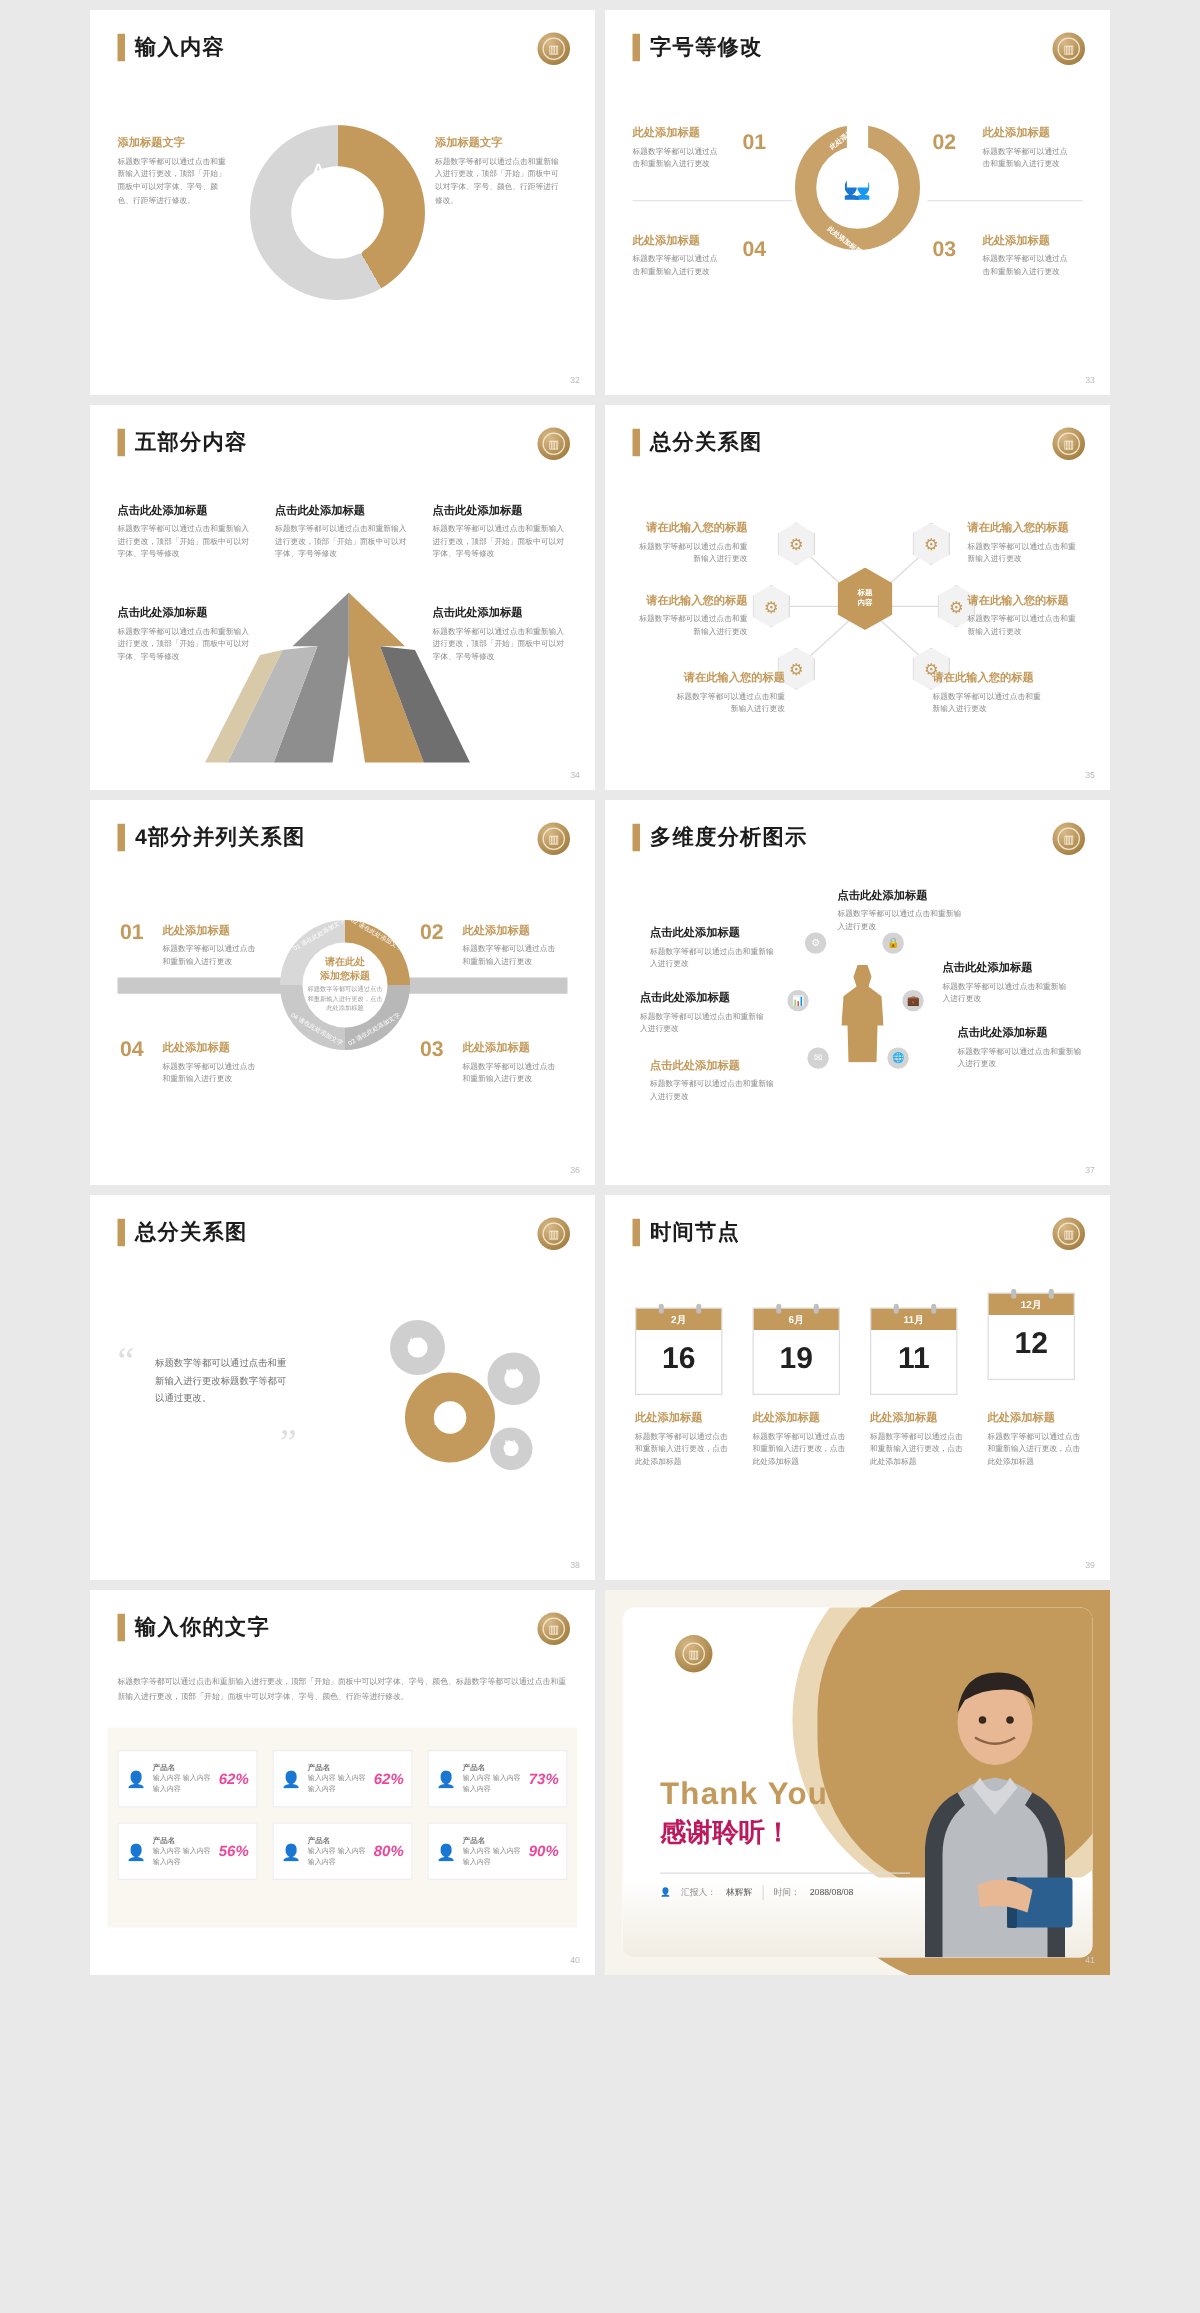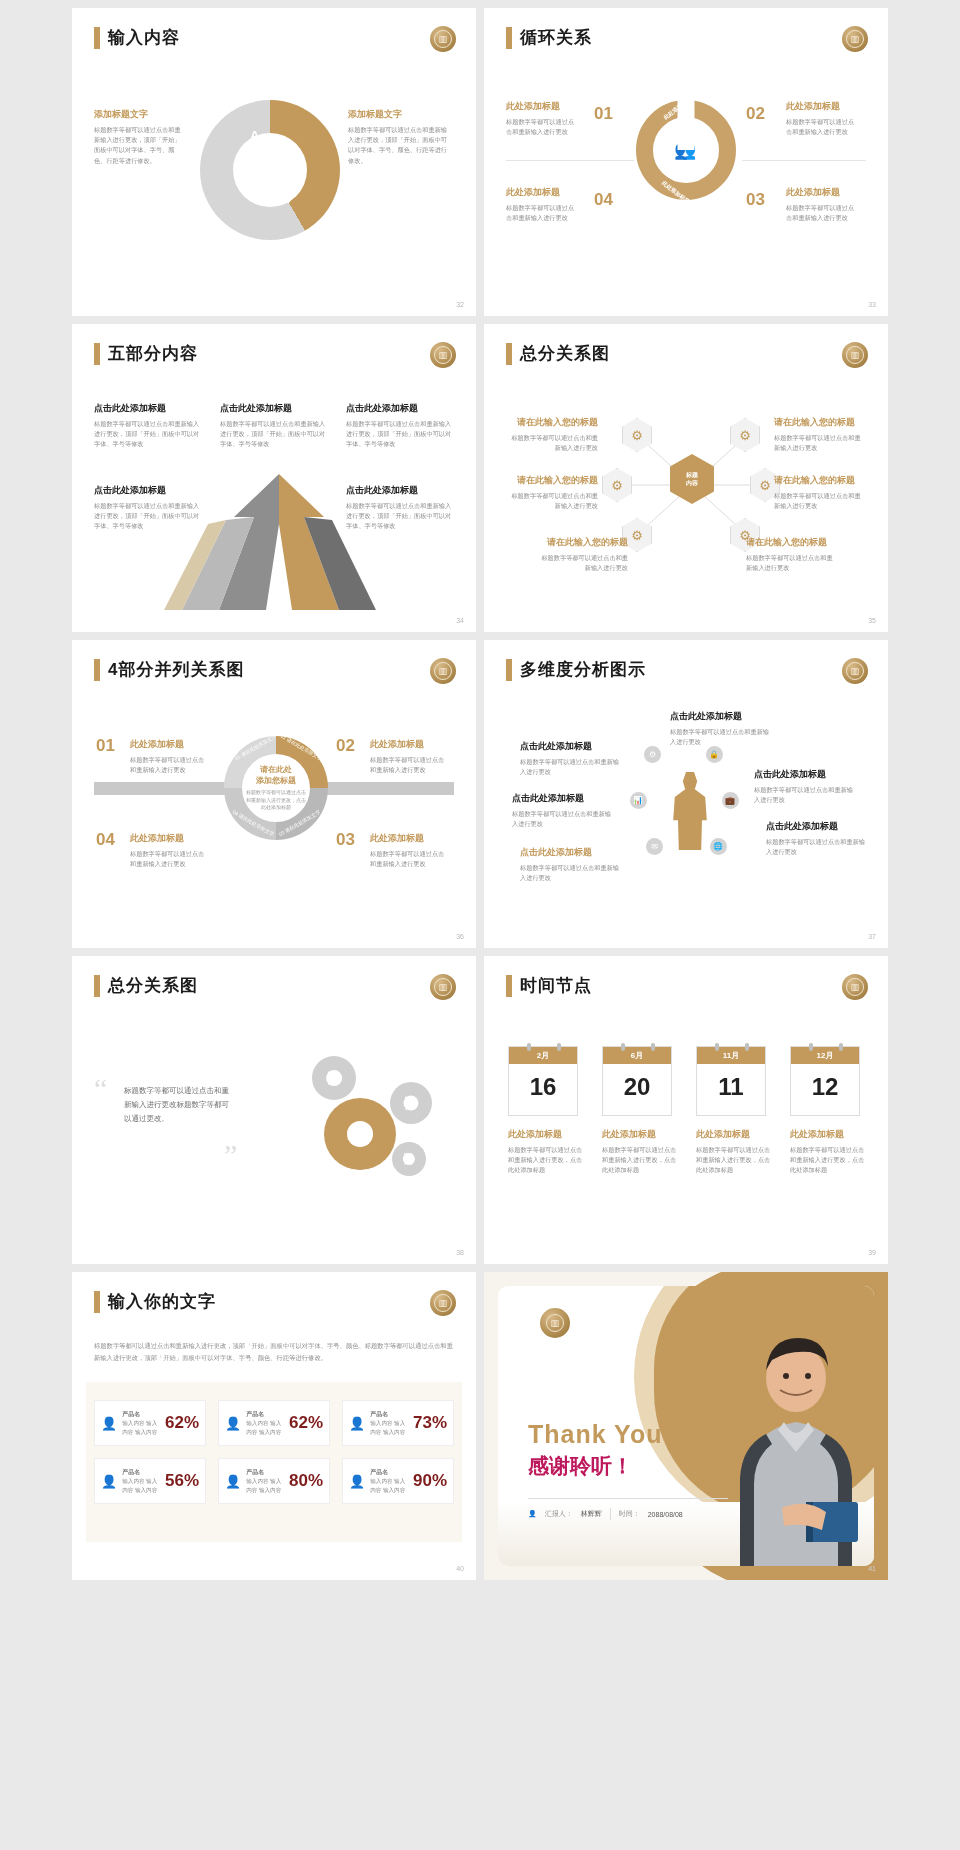--- a/index.html
+++ b/index.html
@@ -164,21 +164,21 @@
     position: absolute; top: -4px; width: 4px; height: 8px; background: #bfbfbf; border-radius: 2px;
   }
 
   
   .stat-box {
     position: absolute; width: 112px; height: 46px;
     background: #fff; border: 1px solid #eee;
     display: flex; align-items: center; padding: 0 6px; gap: 5px;
   }
   .stat-ico { font-size: 13px; color: #c39a5b; }
-  .stat-pct { font-size: 17px; font-weight: bold; color: #7f1d1d; }
+  .stat-pct { font-size: 12px; font-weight: bold; color: #ec4899; font-style: italic; }
   .stat-lbl { font-size: 5.6px; color: #8a8a8a; line-height: 1.5; }
 
   
   .ty-slide { background: #f7f4ee; position: relative; overflow: hidden; }
   .ty-curve-gold {
     position: absolute; right: -40px; top: -10px; width: 300px; height: 330px;
     background: #c39a5b;
     border-radius: 55% 0 0 60%;
   }
   .ty-card {
@@ -219,21 +219,21 @@
       <div class="t-head">添加标题文字</div>
       <div class="t-body">标题数字等都可以通过点击和重新输入进行更改，顶部「开始」面板中可以对字体、字号、颜色、行距等进行修改。</div>
     </div>
 
     <div class="pageno">32</div>
   </div>
 
   <div class="slide">
     <div class="s-title">
       <div class="bar"></div>
-      <div class="txt">循环关系</div>
+      <div class="txt">字号等修改</div>
     </div>
     <div class="badge">
         <div class="inner">▥</div>
       </div>
 
     <div class="cycle-wrap">
       <div class="cycle-ring">
         <div class="center-ico">👥</div>
         <div class="cyc-lbl" style="left:8px; top:-12px; transform:rotate(-38deg);">此处添加标题</div>
         <div class="cyc-lbl" style="left:50px; top:-12px; transform:rotate(38deg);">此处添加标题</div>
@@ -519,39 +519,39 @@
     </div>
     <div style="position:absolute; left:24px; top:172px; width:78px;">
       <div class="t-head">此处添加标题</div>
       <div class="t-body">标题数字等都可以通过点击和重新输入进行更改，点击此处添加标题</div>
     </div>
 
     <div class="cal" style="left:118px; top:90px;">
       <div class="cal-ring" style="left:18px;"></div>
       <div class="cal-ring" style="left:48px;"></div>
       <div class="m">6月</div>
-      <div class="d">20</div>
+      <div class="d">19</div>
     </div>
     <div style="position:absolute; left:118px; top:172px; width:78px;">
       <div class="t-head">此处添加标题</div>
       <div class="t-body">标题数字等都可以通过点击和重新输入进行更改，点击此处添加标题</div>
     </div>
 
     <div class="cal" style="left:212px; top:90px;">
       <div class="cal-ring" style="left:18px;"></div>
       <div class="cal-ring" style="left:48px;"></div>
       <div class="m">11月</div>
       <div class="d">11</div>
     </div>
     <div style="position:absolute; left:212px; top:172px; width:78px;">
       <div class="t-head">此处添加标题</div>
       <div class="t-body">标题数字等都可以通过点击和重新输入进行更改，点击此处添加标题</div>
     </div>
 
-    <div class="cal" style="left:306px; top:90px;">
+    <div class="cal" style="left:306px; top:78px;">
       <div class="cal-ring" style="left:18px;"></div>
       <div class="cal-ring" style="left:48px;"></div>
       <div class="m">12月</div>
       <div class="d">12</div>
     </div>
     <div style="position:absolute; left:306px; top:172px; width:78px;">
       <div class="t-head">此处添加标题</div>
       <div class="t-body">标题数字等都可以通过点击和重新输入进行更改，点击此处添加标题</div>
     </div>
 

